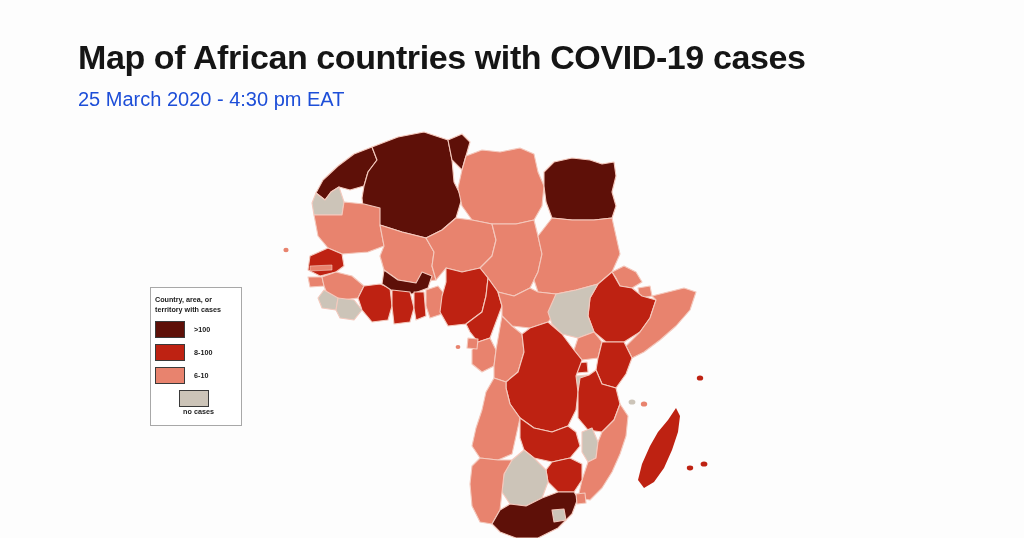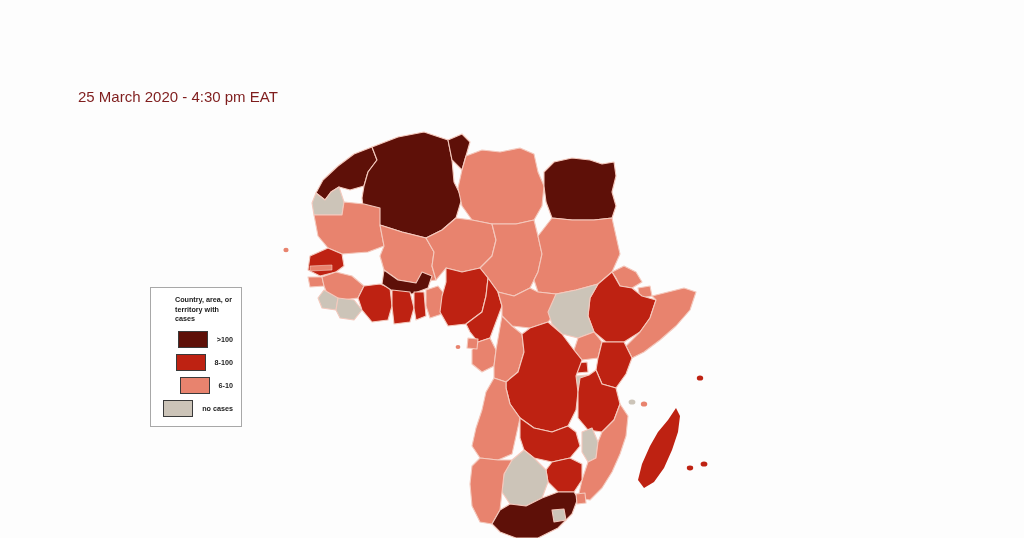--- a/index.html
+++ b/index.html
@@ -13,42 +13,41 @@
   #slide{position:absolute;inset:0;}
 
   
   #title{
     position:absolute;left:78px;top:38px;
     font-size:34px;font-weight:bold;color:#151515;
     letter-spacing:-0.4px;white-space:nowrap;
   }
   #subtitle{
     position:absolute;left:78px;top:88px;
-    font-size:15px;color:#7f1d1d;font-weight:400;white-space:nowrap;
+    font-size:20px;color:#1d4ed8;font-weight:400;white-space:nowrap;
   }
 
   
   #legend{
     position:absolute;left:150px;top:287px;
     width:92px;
     background:#ffffff;
     border:1px solid #a8a8a8;
-    padding:7px 8px 9px 24px;
+    padding:7px 8px 9px 4px;
     box-sizing:border-box;
   }
   #legend-title{
     font-size:7.2px;font-weight:bold;color:#1a1a1a;
     line-height:1.35;margin-bottom:7px;
   }
   .legend-row{
     display:flex;align-items:center;
     margin-bottom:6px;
-    justify-content:flex-end;
   }
-  .legend-row:last-child{margin-bottom:0;}
+  .legend-row:last-child{margin-bottom:0;flex-direction:column;}
   .swatch{
     width:30px;height:17px;
     border:1px solid #3a3a3a;
     box-sizing:border-box;
     flex:0 0 auto;
   }
   .legend-label{
     font-size:7.2px;font-weight:bold;color:#1a1a1a;
     margin-left:9px;white-space:nowrap;
   }
@@ -71,20 +70,21 @@
   #cdc-logo{
     position:absolute;left:812px;top:476px;
     width:212px;height:62px;
   }
 </style>
 </head>
 <body>
 
 <div id="slide">
 
+  <div id="title">Map of African countries with COVID-19 cases</div>
   <div id="subtitle">25 March 2020 - 4:30 pm EAT</div>
 
   <div id="legend">
     <div id="legend-title">Country, area, or territory with cases</div>
 
     <div class="legend-row">
       <span class="swatch" style="background:#5e1008"></span>
       <span class="legend-label">&gt;100</span>
     </div>
 

